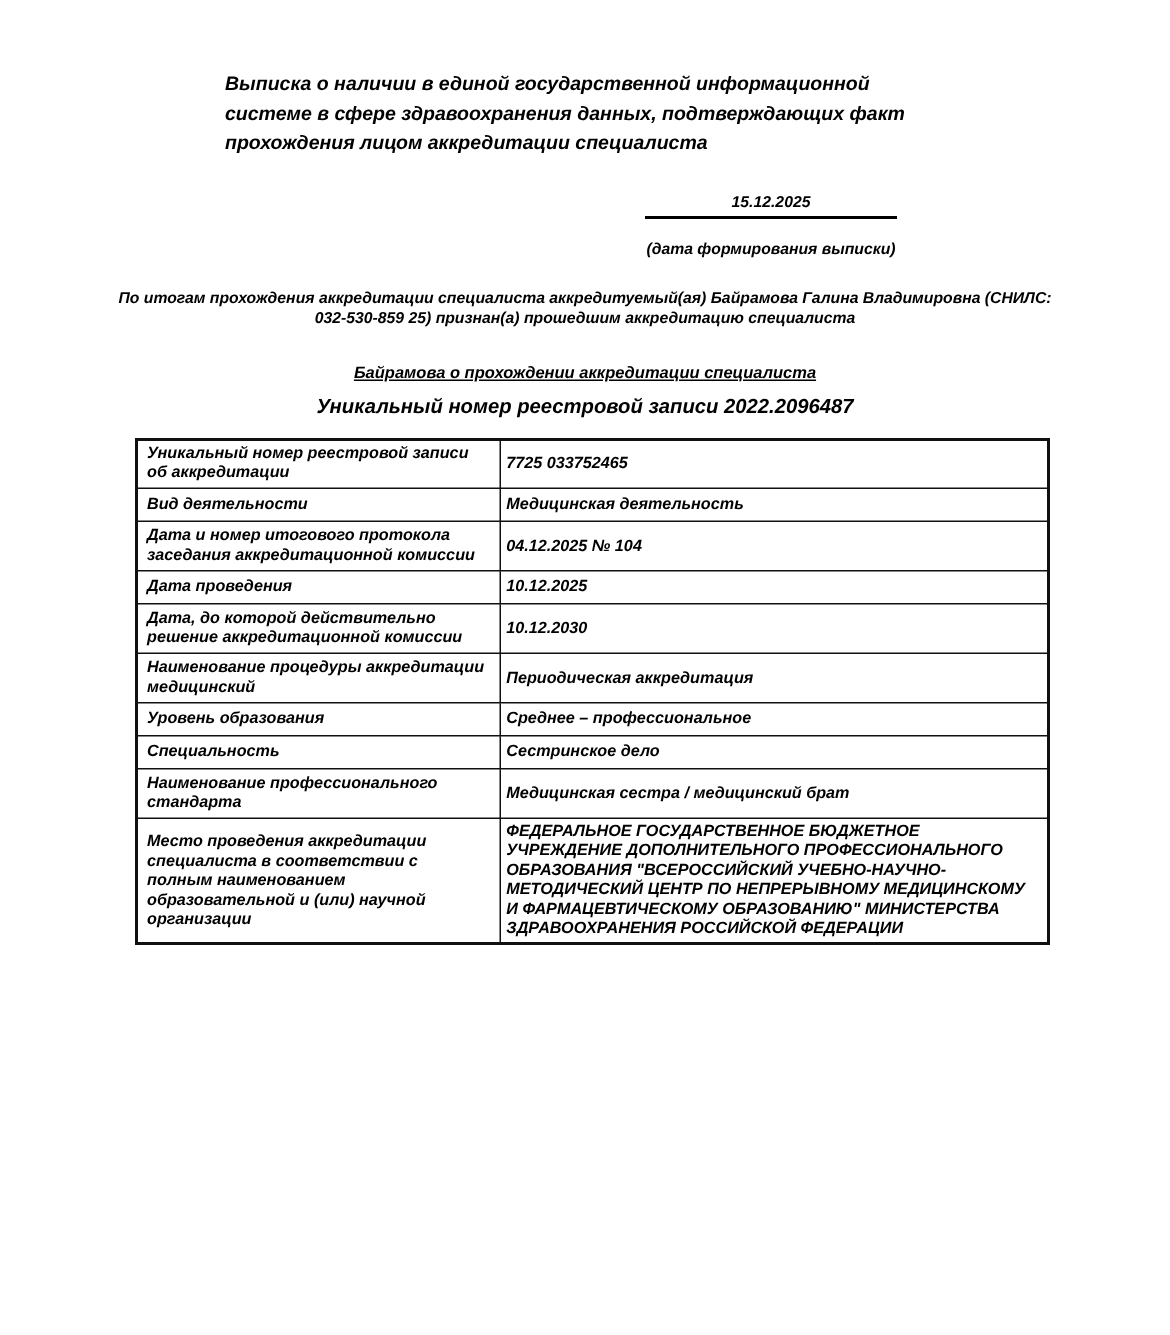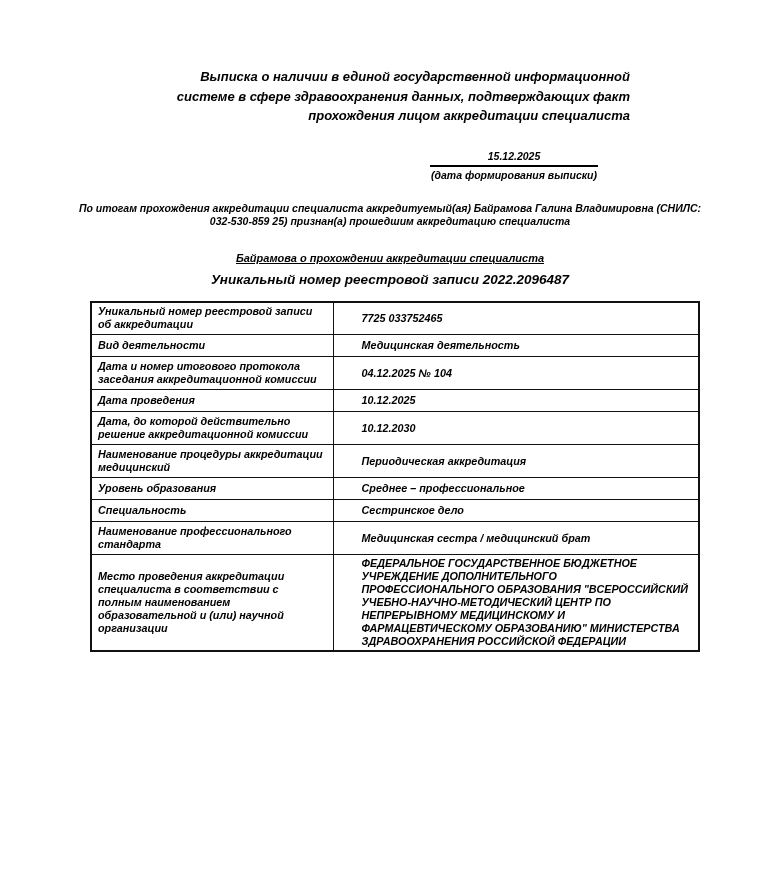--- a/index.html
+++ b/index.html
@@ -12,42 +12,42 @@
     width: 780px;
     height: 890px;
     background: #ffffff;
     color: #000000;
     font-family: "Liberation Sans", sans-serif;
     font-weight: bold;
     font-style: italic;
     overflow: hidden;
   }
   .doc-title {
-    margin: 67px auto 0;
+    margin: 46px auto 0;
     width: 480px;
-    text-align: right;
+    text-align: left;
     font-size: 13px;
     line-height: 19.5px;
   }
   .date-block {
     margin-top: 22px;
     margin-left: 430px;
     width: 168px;
     text-align: center;
     font-size: 10.5px;
   }
   .date-value {
     display: block;
     padding-bottom: 3px;
     border-bottom: 2px solid #000;
     margin-top: 24px;
   }
   .date-caption {
     display: block;
-    padding-top: 2px;
+    padding-top: 14px;
   }
   .intro {
     margin: 21px auto 0;
     width: 660px;
     text-align: center;
     font-size: 10.5px;
     line-height: 13px;
   }
   .section-heading {
     margin-top: 24px;
@@ -72,21 +72,21 @@
     border: 1px solid #111;
     font-size: 10.8px;
     line-height: 13px;
     padding: 2px 8px 2px 6px;
     vertical-align: middle;
     font-weight: bold;
     font-style: italic;
     word-wrap: break-word;
   }
   table.acc-table td.val {
-    padding-left: 28px;
+    padding-left: 4px;
   }
   tr.r-sm { height: 22px; }
   tr.r-md { height: 33px; }
   tr.r-lg { height: 80px; }
 </style>
 </head>
 <body>
 
 <div class="page">
 

